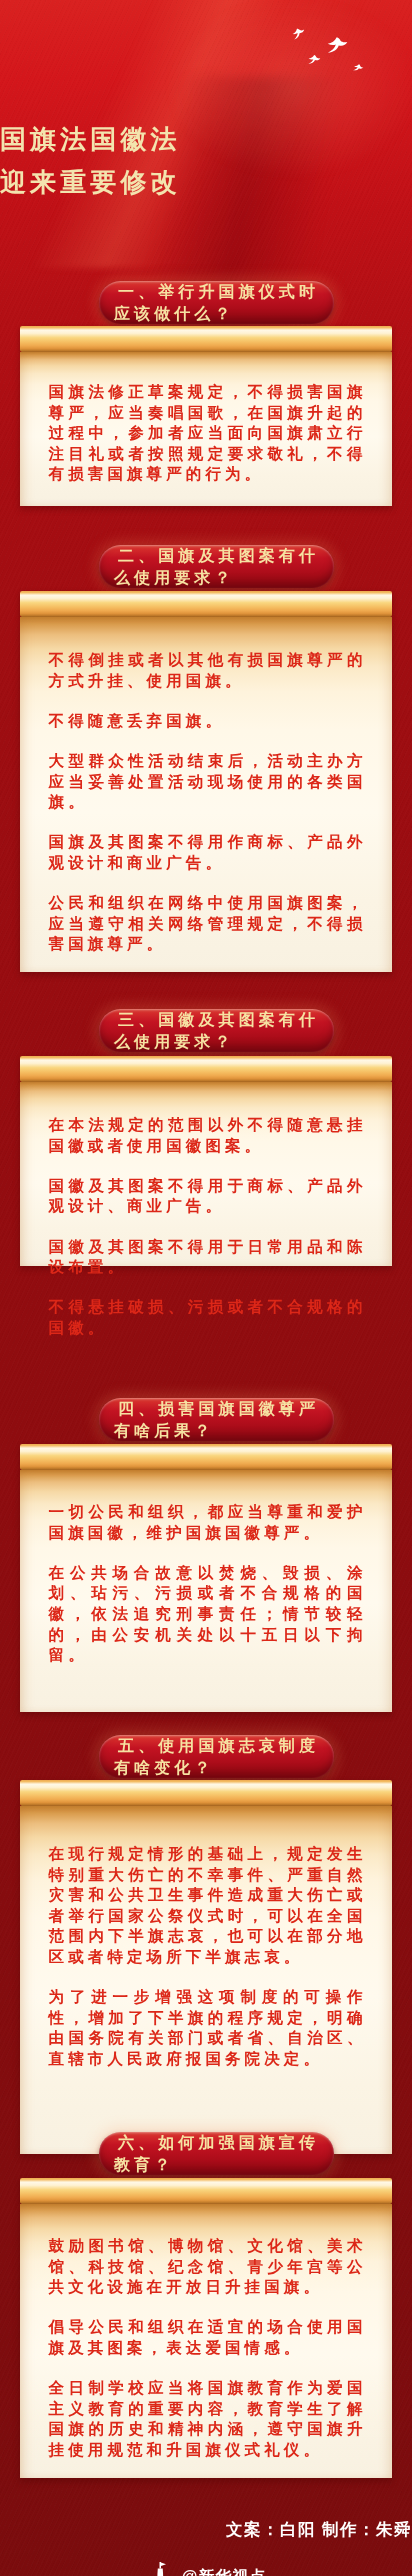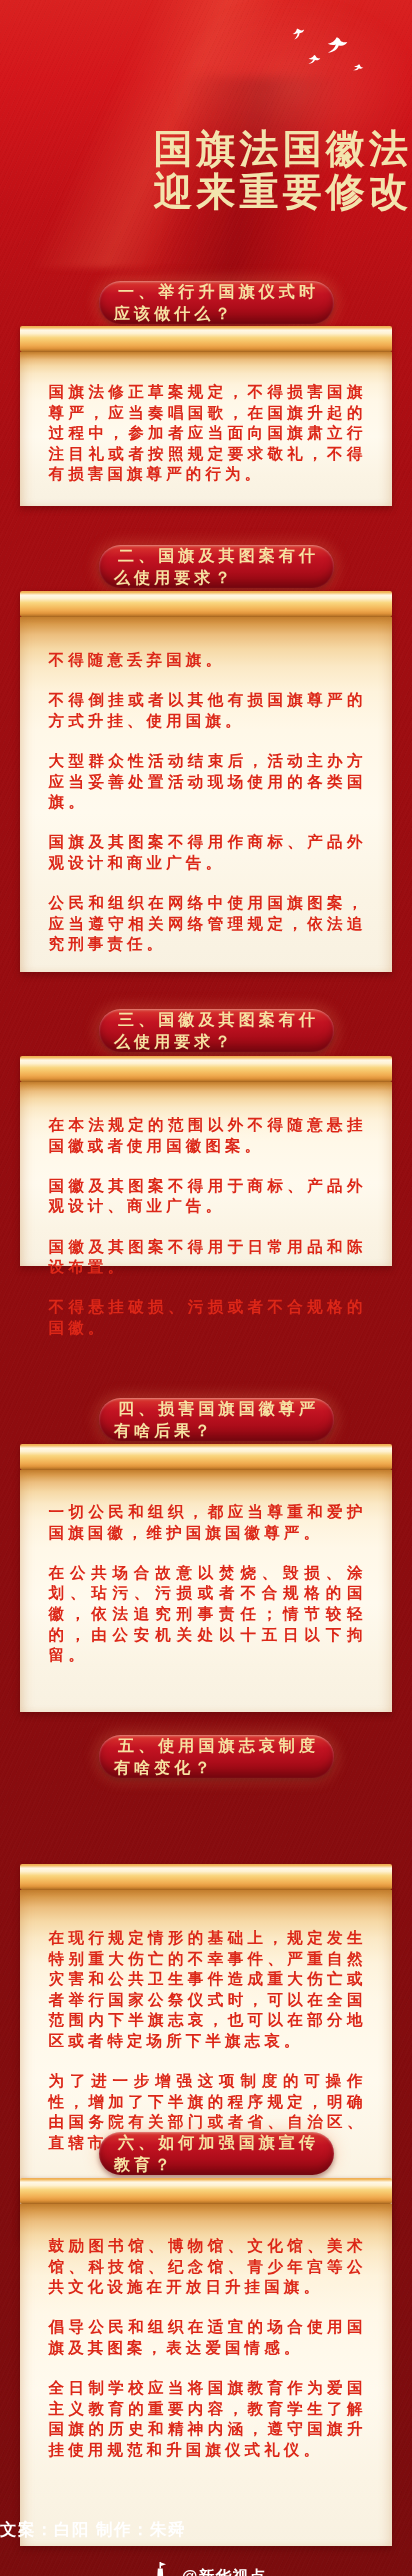--- a/index.html
+++ b/index.html
@@ -14,23 +14,23 @@
     background:repeating-linear-gradient(295deg,rgba(255,255,255,.022) 0 1px,transparent 1px 4.1px),
                repeating-linear-gradient(115deg,rgba(0,0,0,.05) 0 0.5px,transparent 0.5px 4.6px);}
   .silk-a{position:absolute;top:-62px;left:-31px;width:474px;height:330px;filter:blur(3.1px);
     background:linear-gradient(115deg,transparent 34%,rgba(255,110,80,.30) 46%,rgba(255,80,60,.10) 55%,transparent 68%);}
   .silk-b{position:absolute;top:77px;left:-41px;width:515px;height:412px;filter:blur(5.2px);
     background:linear-gradient(100deg,transparent 38%,rgba(110,0,8,.38) 52%,transparent 66%);}
   .silk-c{position:absolute;top:-41px;right:-62px;width:361px;height:258px;filter:blur(4.1px);
     background:radial-gradient(closest-side,rgba(255,140,110,.25),transparent 70%);}
   .doves{position:absolute;left:282px;top:27px;width:93px;height:52px;}
   .title{
-    position:absolute;top:101px;left:0;width:100%;text-align:right;
+    position:absolute;top:101px;left:0;width:100%;text-align:left;
     font-family:"Liberation Serif","DejaVu Serif",serif;font-weight:bold;
-    font-size:39px;line-height:43px;letter-spacing:4.1px;color:#F3E4AE;white-space:pre-line;
+    font-size:26px;line-height:43px;letter-spacing:4.1px;color:#F3E4AE;white-space:pre-line;
   }
   .pill{
     position:absolute;left:99px;width:235px;height:43px;border-radius:21.6px;
     display:flex;align-items:center;justify-content:center;
     background:linear-gradient(180deg,#E04A3C 0%,#D42B2B 10%,#C31322 30%,#B30E1C 55%,#9C0A15 85%,#930A13 100%);
     box-shadow:0 0 13.4px 3.1px rgba(255,150,100,.25),0 2.6px 5.2px rgba(60,0,5,.45),
       inset 0 1px 2.1px rgba(255,255,255,.35),inset 0 -5.2px 8.2px rgba(70,0,8,.45);
   }
   .pill-text{white-space:pre-line;text-align:left;color:#F6E2A2;font-size:16px;
     line-height:22px;letter-spacing:4.1px;text-indent:4.1px;font-weight:bold;}
@@ -41,21 +41,21 @@
     box-shadow:0 2.1px 5.2px rgba(80,0,5,.45);}
   .paper{position:absolute;top:26px;left:0;right:0;bottom:0;box-sizing:border-box;
     padding:0 25px 0 29px;
     background:linear-gradient(180deg,#C4802F 0%,#D99B4C 2%,#ECBE7E 5%,#F6D9A6 9%,
       #FBE9C6 14%,#FEF3DC 21%,#FFF8E8 32%,#FFFAEE 55%,#FBF4E4 80%,#F8F1E1 100%);
     box-shadow:inset 8.2px 0 13.4px -8.2px rgba(186,110,40,.40),
       inset -8.2px 0 13.4px -8.2px rgba(186,110,40,.33),0 3.6px 6.2px rgba(70,0,4,.35);}
   .body-p{margin:0 0 19.6px;color:#DC2718;font-size:15.5px;line-height:20.6px;
     letter-spacing:4.1px;font-weight:bold;text-align:justify;}
   .body-p:last-child{margin-bottom:0;}
-  .credits{position:absolute;top:2519px;left:0;width:100%;text-align:left;
+  .credits{position:absolute;top:2519px;left:0;width:100%;text-align:right;
     color:#FFFFFF;font-size:16.5px;letter-spacing:1.5px;font-weight:bold;}
   .brand{position:absolute;top:2562px;left:0;width:100%;display:flex;
     justify-content:center;align-items:flex-start;gap:6.2px;}
   .brand-icon{width:30px;height:35px;flex:0 0 auto;}
   .brand-col{display:flex;flex-direction:column;align-items:flex-start;padding-top:6.2px;}
   .brand-handle{color:#FFFFFF;font-size:16px;font-weight:bold;letter-spacing:1px;line-height:17.5px;}
 </style>
 </head>
 <body>
 
@@ -89,25 +89,25 @@
     </div>
   </div>
 
   <div class="pill" style="top:545px">
     <span class="pill-text">二、国旗及其图案有什
 么使用要求？</span>
   </div>
   <div class="card" style="top:591px;height:381px">
     <div class="rod"></div>
     <div class="paper" style="padding-top:33px">
+      <p class="body-p">不得倒挂或者以其他有损国旗尊严的方式升挂、使用国旗。</p>
       <p class="body-p">不得随意丢弃国旗。</p>
-      <p class="body-p">不得倒挂或者以其他有损国旗尊严的方式升挂、使用国旗。</p>
       <p class="body-p">大型群众性活动结束后，活动主办方应当妥善处置活动现场使用的各类国旗。</p>
       <p class="body-p">国旗及其图案不得用作商标、产品外观设计和商业广告。</p>
-      <p class="body-p">公民和组织在网络中使用国旗图案，应当遵守相关网络管理规定，依法追究刑事责任。</p>
+      <p class="body-p">公民和组织在网络中使用国旗图案，应当遵守相关网络管理规定，不得损害国旗尊严。</p>
     </div>
   </div>
 
   <div class="pill" style="top:1009px">
     <span class="pill-text">三、国徽及其图案有什
 么使用要求？</span>
   </div>
   <div class="card" style="top:1056px;height:210px">
     <div class="rod"></div>
     <div class="paper" style="padding-top:33px">
@@ -127,33 +127,33 @@
     <div class="paper" style="padding-top:32px">
       <p class="body-p">一切公民和组织，都应当尊重和爱护国旗国徽，维护国旗国徽尊严。</p>
       <p class="body-p">在公共场合故意以焚烧、毁损、涂划、玷污、污损或者不合规格的国徽，依法追究刑事责任；情节较轻的，由公安机关处以十五日以下拘留。</p>
     </div>
   </div>
 
   <div class="pill" style="top:1735px">
     <span class="pill-text">五、使用国旗志哀制度
 有啥变化？</span>
   </div>
-  <div class="card" style="top:1864px;height:374px">
+  <div class="card" style="top:1780px;height:374px">
     <div class="rod"></div>
     <div class="paper" style="padding-top:38px">
       <p class="body-p">在现行规定情形的基础上，规定发生特别重大伤亡的不幸事件、严重自然灾害和公共卫生事件造成重大伤亡或者举行国家公祭仪式时，可以在全国范围内下半旗志哀，也可以在部分地区或者特定场所下半旗志哀。</p>
       <p class="body-p">为了进一步增强这项制度的可操作性，增加了下半旗的程序规定，明确由国务院有关部门或者省、自治区、直辖市人民政府报国务院决定。</p>
     </div>
   </div>
 
   <div class="pill" style="top:2132px">
     <span class="pill-text">六、如何加强国旗宣传
 教育？</span>
   </div>
-  <div class="card" style="top:2178px;height:368px">
+  <div class="card" style="top:2178px;height:300px">
     <div class="rod"></div>
     <div class="paper" style="padding-top:32px">
       <p class="body-p">鼓励图书馆、博物馆、文化馆、美术馆、科技馆、纪念馆、青少年宫等公共文化设施在开放日升挂国旗。</p>
       <p class="body-p">倡导公民和组织在适宜的场合使用国旗及其图案，表达爱国情感。</p>
       <p class="body-p">全日制学校应当将国旗教育作为爱国主义教育的重要内容，教育学生了解国旗的历史和精神内涵，遵守国旗升挂使用规范和升国旗仪式礼仪。</p>
     </div>
   </div>
 
   <div class="credits">文案：白阳 制作：朱舜</div>
 

